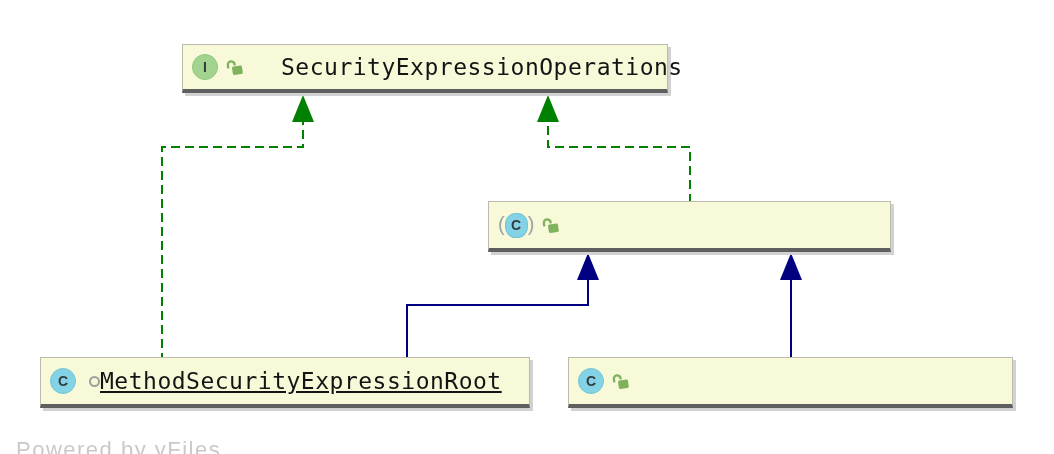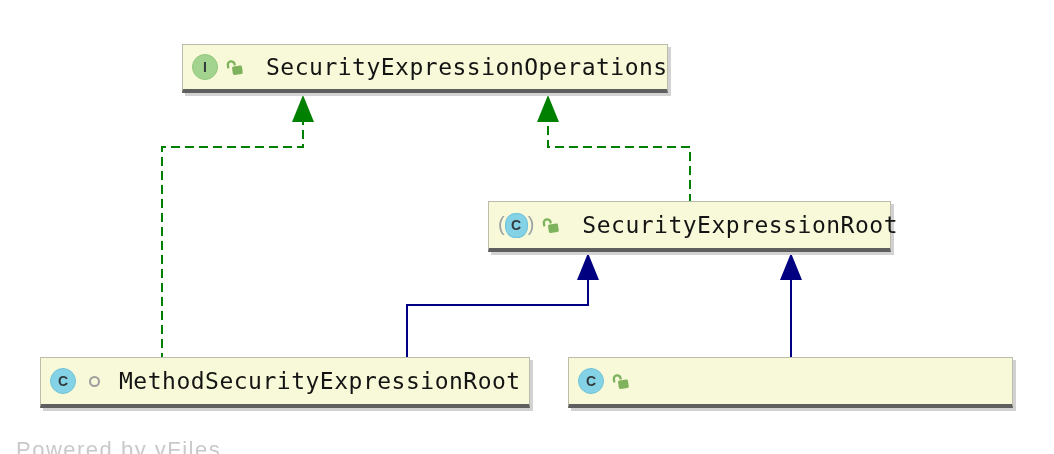--- a/index.html
+++ b/index.html
@@ -63,21 +63,21 @@
   .lock-icon { margin-left: 7px; flex: 0 0 auto; display: inline-flex; transform: rotate(-8deg); }
   .vis-dot {
     box-sizing: border-box;
     width: 11px; height: 11px;
     border: 2px solid #9e9e9e;
     border-radius: 50%;
     background: transparent;
     margin-left: 13px;
     flex: 0 0 auto;
   }
-  .gap-text { margin-left: 23px; }
+  .gap-text { margin-left: 38px; }
   .watermark {
     position: absolute;
     z-index: 3;
     left: 16px;
     top: 407px;
     font-family: "Liberation Sans", sans-serif;
     font-size: 22px;
     letter-spacing: 1.5px;
     color: #c9c9c9;
     white-space: nowrap;
@@ -120,27 +120,26 @@
       <span class="paren">(</span>
       <span class="icon-circle blue">C</span>
       <span class="paren">)</span>
     </span>
     <span class="lock-icon">
       <svg width="18" height="18" viewBox="0 0 17 17">
         <path d="M3 9 V6 a3.2 3.2 0 0 1 6.4 0 V7" fill="none" stroke-width="2.2" stroke="#7fb25c"></path>
         <rect x="6.5" y="8" width="9.5" height="8" rx="1.5" fill="#7fb25c"></rect>
       </svg>
     </span>
-    <span class="node-label gap-text">SecurityExpressionRoot</span>
   </div>
 
   <div class="node" style="left:40px; top:357px; width:490px; height:51px;">
     <span class="icon-circle blue">C</span>
     <span class="vis-dot"></span>
-    <span class="node-label" style="margin-left:19px;">MethodSecurityExpressionRoot</span>
+    <span class="node-label" style="text-decoration:underline;">MethodSecurityExpressionRoot</span>
   </div>
 
   <div class="node" style="left:568px; top:357px; width:445px; height:51px;">
     <span class="icon-circle blue">C</span>
     <span class="lock-icon">
       <svg width="18" height="18" viewBox="0 0 17 17">
         <path d="M3 9 V6 a3.2 3.2 0 0 1 6.4 0 V7" fill="none" stroke-width="2.2" stroke="#7fb25c"></path>
         <rect x="6.5" y="8" width="9.5" height="8" rx="1.5" fill="#7fb25c"></rect>
       </svg>
     </span>

